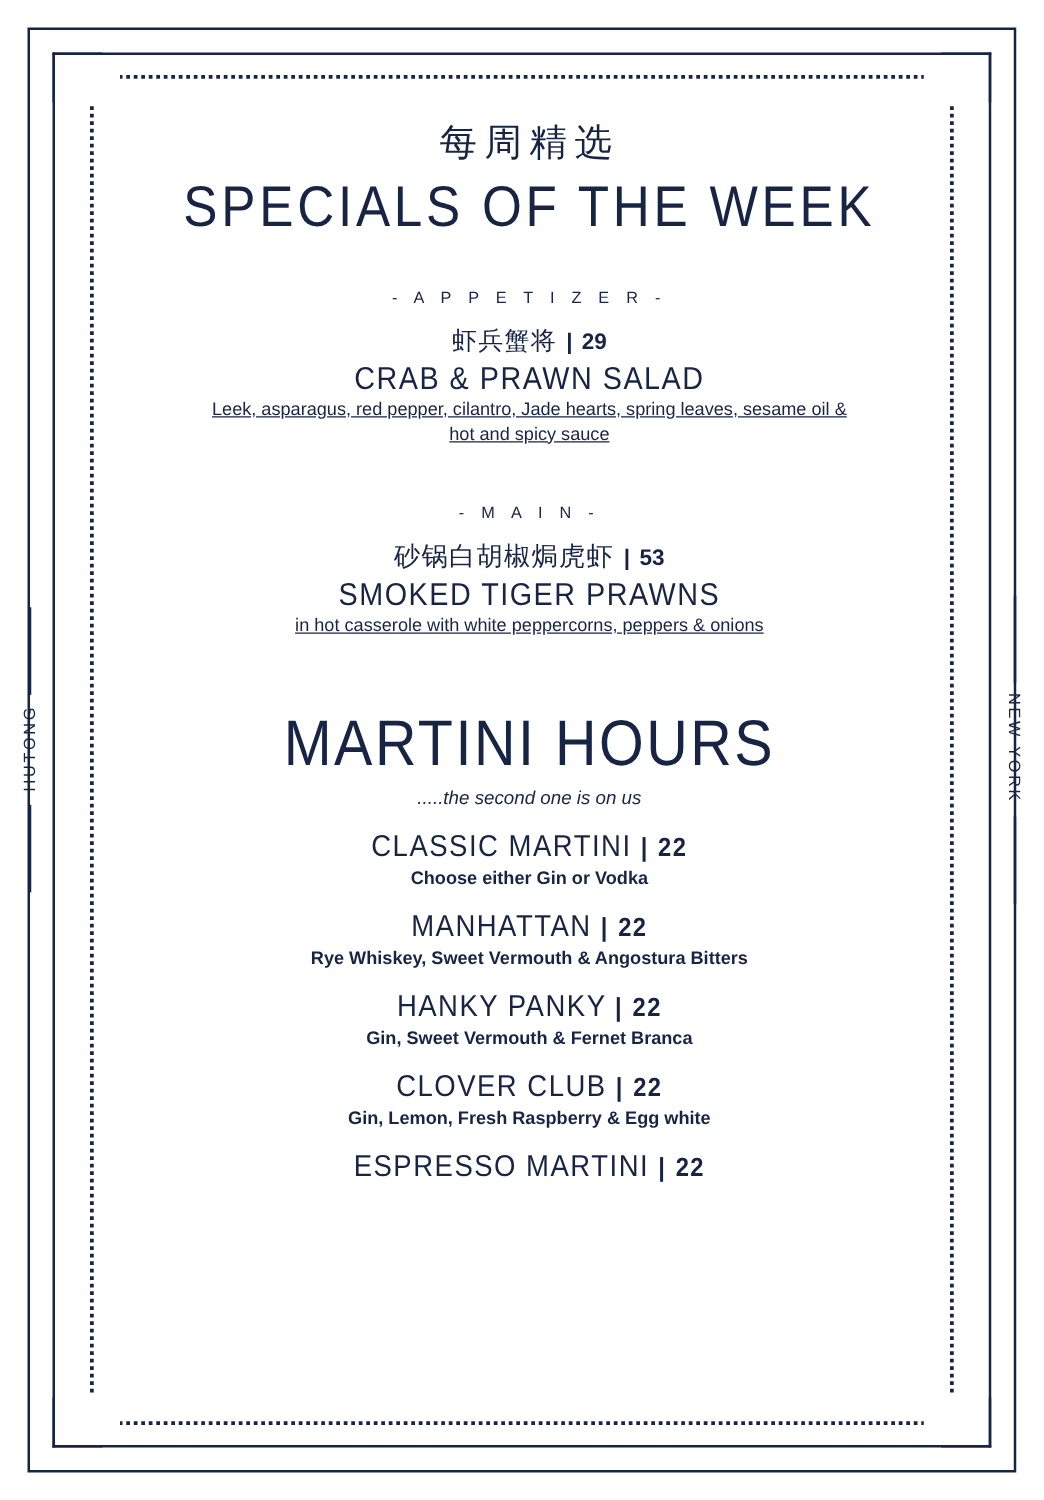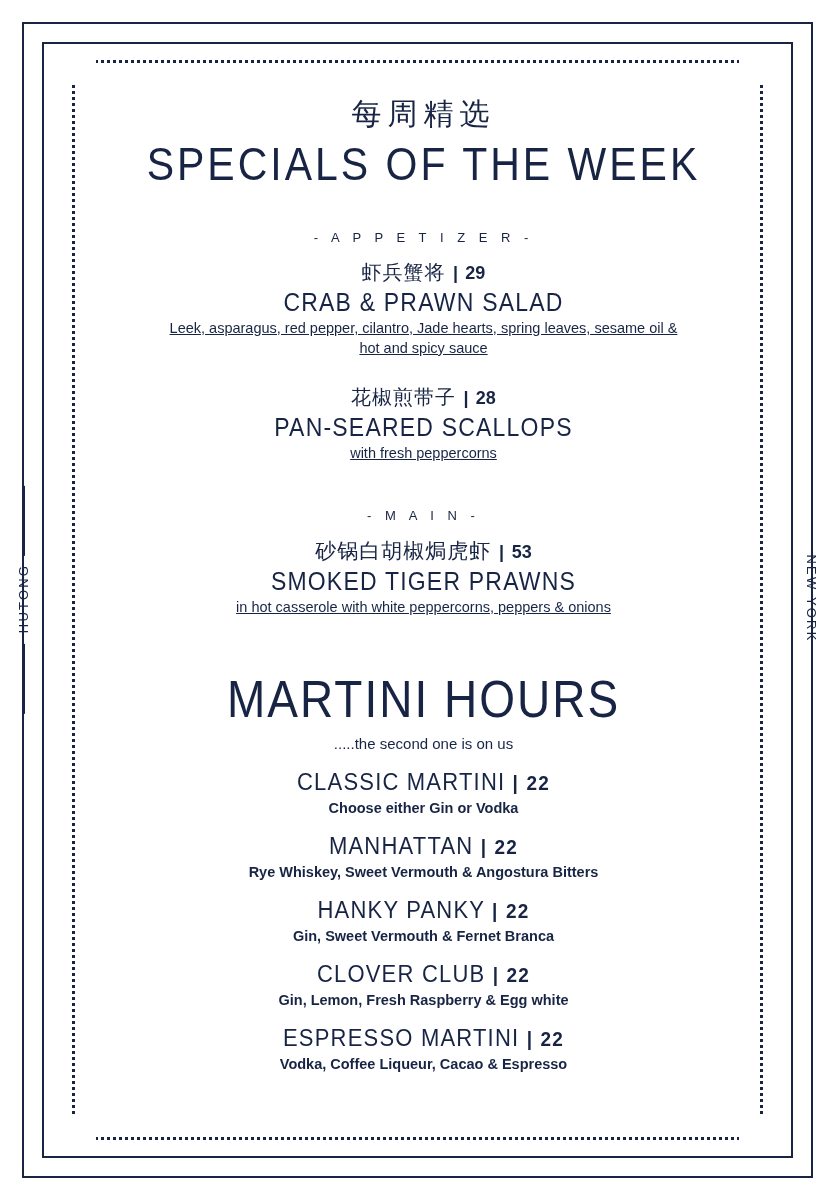--- a/index.html
+++ b/index.html
@@ -187,20 +187,21 @@
   }
 
   .martini-title {
     font-size: 46px;
     letter-spacing: 2px;
     margin: 52px 0 0 0;
     transform: scaleY(1.12);
     transform-origin: center top;
   }
   .martini-sub {
+    font-style: italic;
     font-size: 15px;
     margin: 12px 0 0 0;
   }
 
   .drink { margin-top: 16px; }
   .drink-name {
     font-size: 22px;
     letter-spacing: 1.2px;
     transform: scaleY(1.1);
     transform-origin: center top;
@@ -262,29 +263,20 @@
     <div class="dish">
       <div class="dish-cn">
         <span>虾兵蟹将</span>
         <span class="price">|</span>
         <span class="price">29</span>
       </div>
       <div class="dish-en">CRAB &amp; PRAWN SALAD</div>
       <div class="dish-desc">Leek, asparagus, red pepper, cilantro, Jade hearts, spring leaves, sesame oil &amp; hot and spicy sauce</div>
     </div>
 
-    <div class="dish" style="margin-top:26px;">
-      <div class="dish-cn">
-        <span>花椒煎带子</span>
-        <span class="price">|</span>
-        <span class="price">28</span>
-      </div>
-      <div class="dish-en">PAN-SEARED SCALLOPS</div>
-      <div class="dish-desc">with fresh peppercorns</div>
-    </div>
 
     <div class="section-label">- M A I N -</div>
 
     <div class="dish">
       <div class="dish-cn" style="font-size:21px;">
         <span>砂锅白胡椒焗虎虾</span>
         <span class="price">|</span>
         <span class="price">53</span>
       </div>
       <div class="dish-en">SMOKED TIGER PRAWNS</div>
@@ -329,17 +321,16 @@
       </div>
       <div class="drink-desc">Gin, Lemon, Fresh Raspberry &amp; Egg white</div>
     </div>
 
     <div class="drink">
       <div class="drink-name">
         <span>ESPRESSO MARTINI</span>
         <span class="price">|</span>
         <span class="price">22</span>
       </div>
-      <div class="drink-desc">Vodka, Coffee Liqueur, Cacao &amp; Espresso</div>
     </div>
 
   </div>
 </div>
 
 </body></html>

